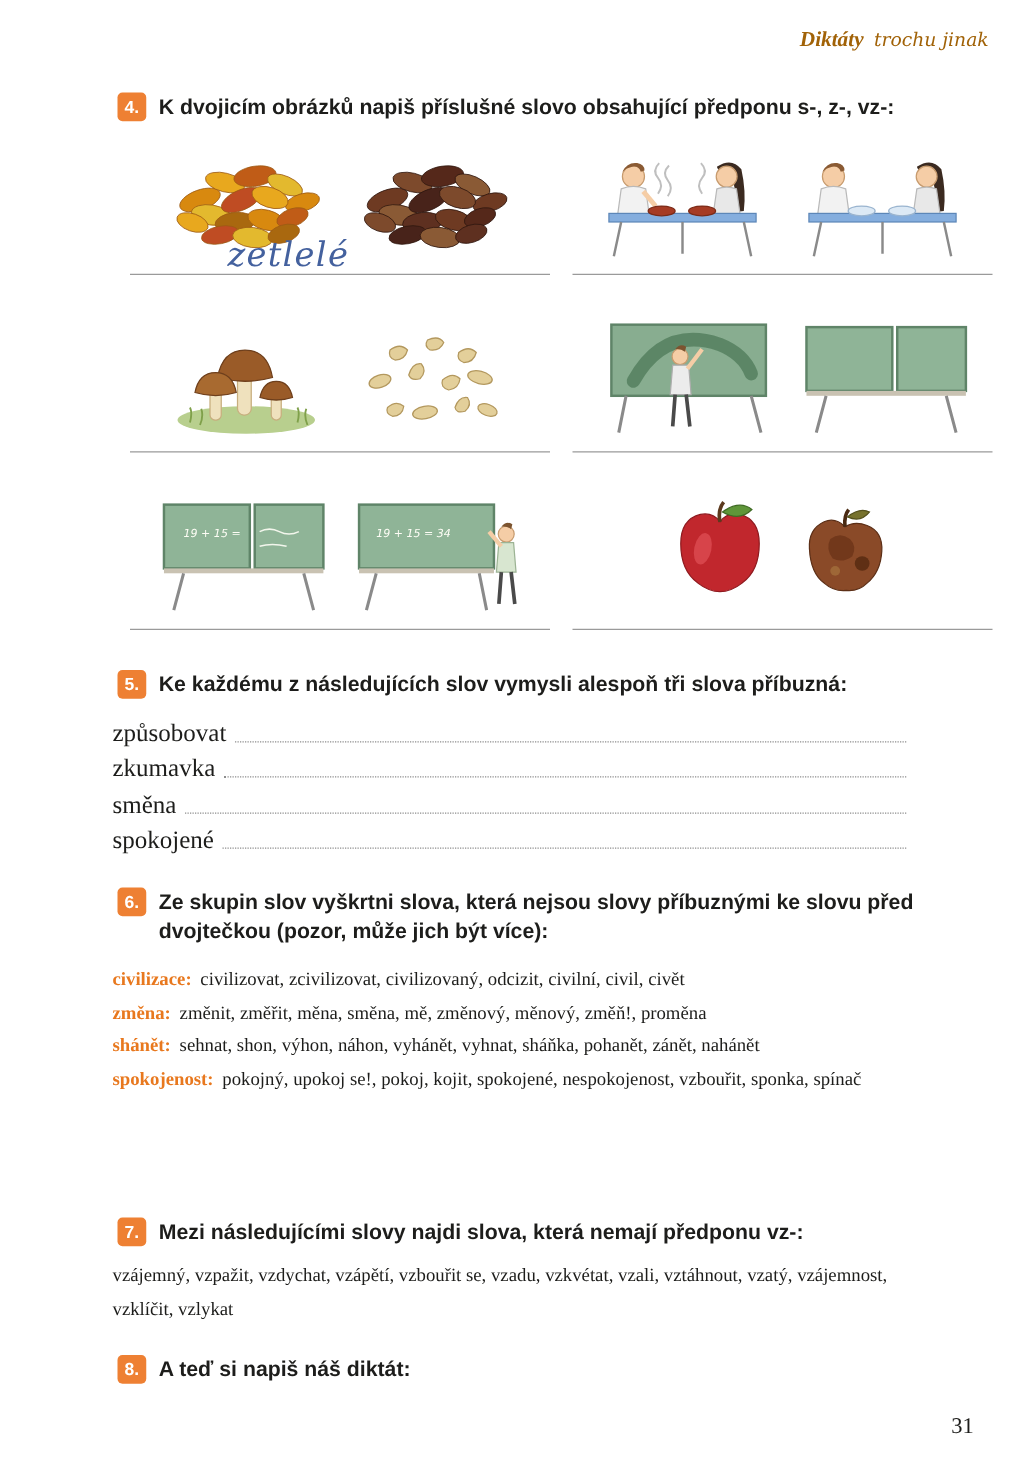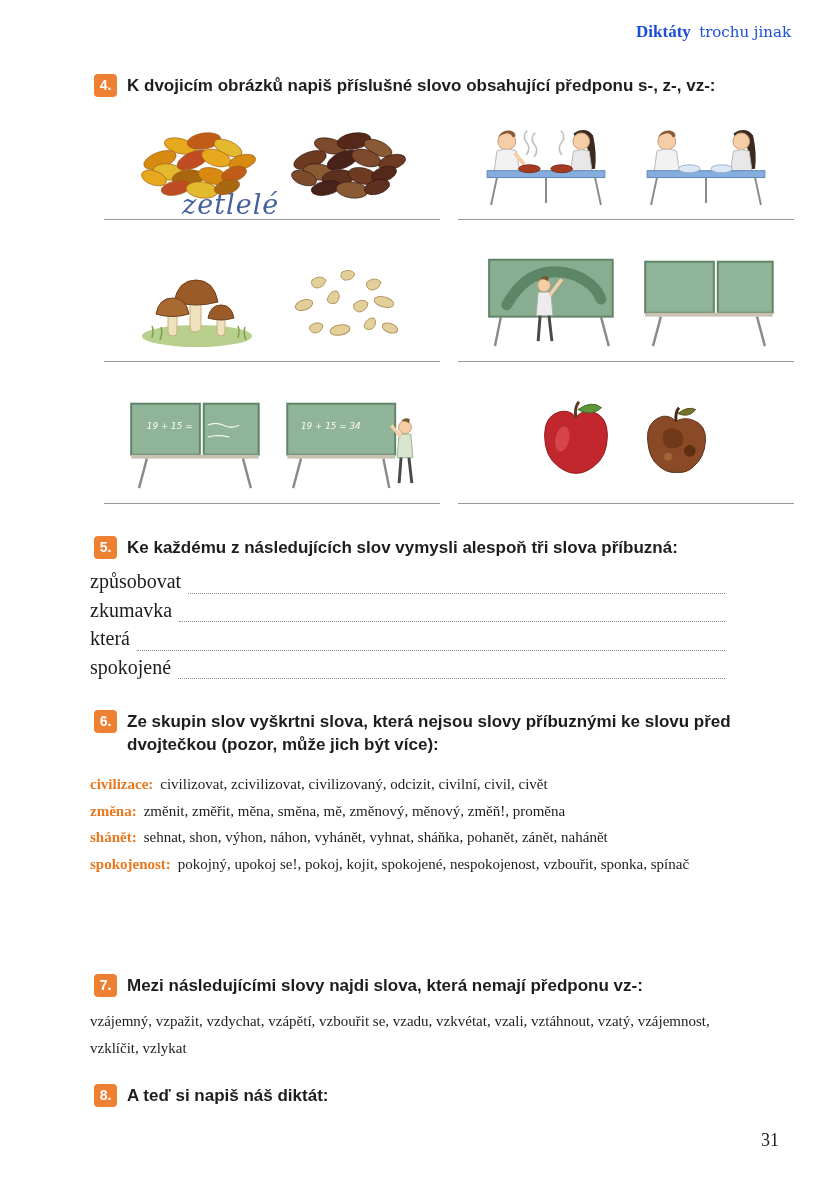--- a/index.html
+++ b/index.html
@@ -9,21 +9,21 @@
     width: 819px; height: 1181px;
     margin: 0 auto;
     background: #ffffff;
     color: #1d1d1b;
     font-family: "Liberation Serif", serif;
     overflow: hidden;
   }
   
   .hdr {
     position: absolute; top: 22px; right: 28px;
-    color: #1d4ed8; font-size: 17px;
+    color: #a16207; font-style: italic; font-size: 17px;
   }
   .hdr .b { font-weight: bold; }
   .hdr .s { font-family: "DejaVu Serif", serif; font-size: 15px; margin-left: 4px; }
 
   
   .ex-head {
     position: absolute; left: 94px; right: 56px;
     display: flex; align-items: flex-start; gap: 10px;
     font-family: "Liberation Sans", sans-serif;
     font-weight: bold; font-size: 17px; line-height: 23px;
@@ -44,21 +44,21 @@
   .pics { height: 104px; display: flex; align-items: flex-end; justify-content: center; }
   .ans-line { height: 12px; border-bottom: 1px solid #9a9a9a; }
   .hand {
     position: absolute; left: 78px; bottom: 0px;
     color: #44619e; font-style: italic; font-size: 27px;
     font-family: "DejaVu Serif", serif; letter-spacing: 1px;
   }
 
   
   .ex5-list { position: absolute; top: 570px; left: 90px; right: 94px; font-size: 20px; }
-  .fill-row { display: flex; height: 28.5px; }
+  .fill-row { display: flex; align-items: flex-end; height: 28.5px; }
   .fill-row .w { flex: 0 0 auto; }
   .fill-row .dots { flex: 1; border-bottom: 1.5px dotted #8d8d8d; margin: 0 0 5px 7px; }
 
   
   .body-text { position: absolute; left: 90px; right: 90px; font-size: 15px; line-height: 26.5px; }
   .body-text p { margin: 0; }
   .kw { color: #e8781e; font-weight: bold; margin-right: 7px; }
 
   .pagenum { position: absolute; bottom: 30px; right: 40px; font-size: 18px; margin-left: 48px; }
 
@@ -277,21 +277,21 @@
   <div class="ex5-list">
     <div class="fill-row">
       <span class="w">způsobovat</span>
       <span class="dots"></span>
     </div>
     <div class="fill-row">
       <span class="w">zkumavka</span>
       <span class="dots"></span>
     </div>
     <div class="fill-row">
-      <span class="w">která</span>
+      <span class="w">směna</span>
       <span class="dots"></span>
     </div>
     <div class="fill-row">
       <span class="w">spokojené</span>
       <span class="dots"></span>
     </div>
   </div>
 
   <div class="ex-head" style="top:710px">
     <div class="badge">6.</div>

